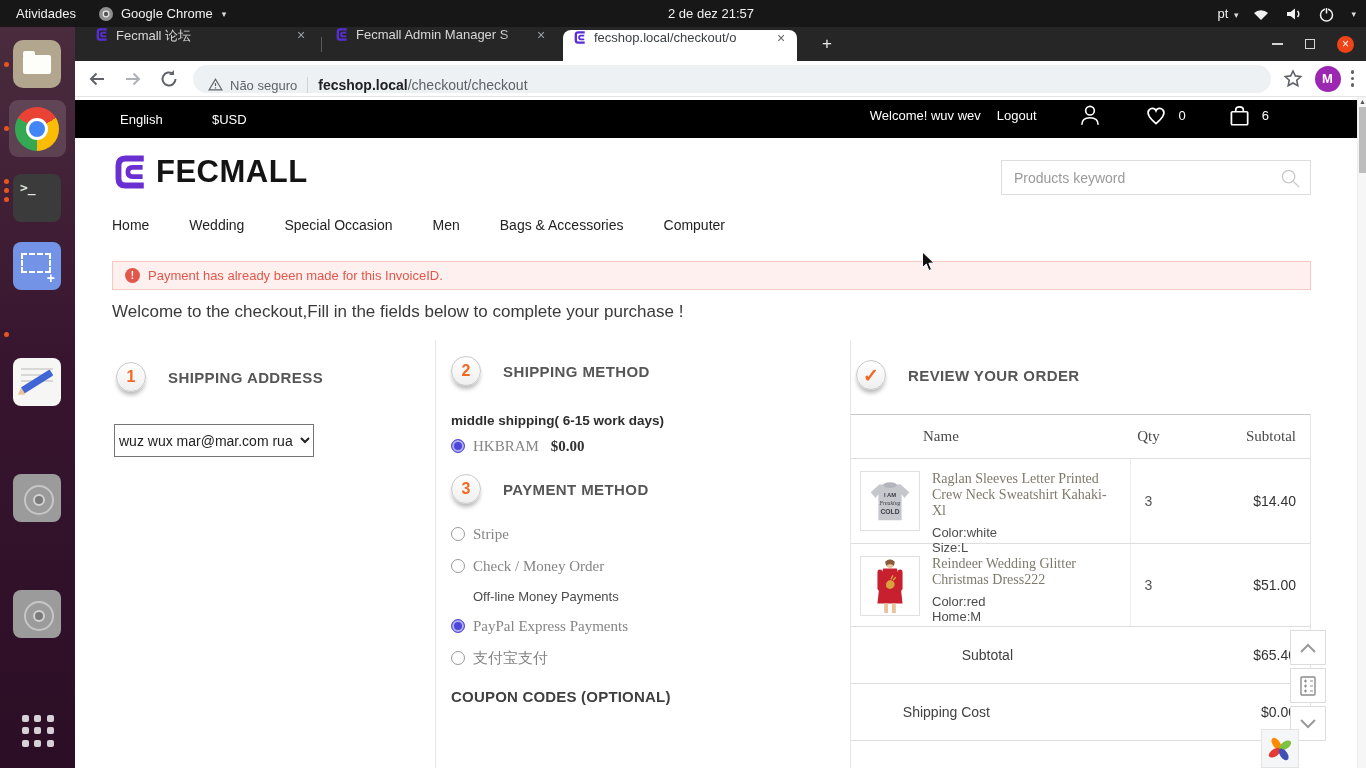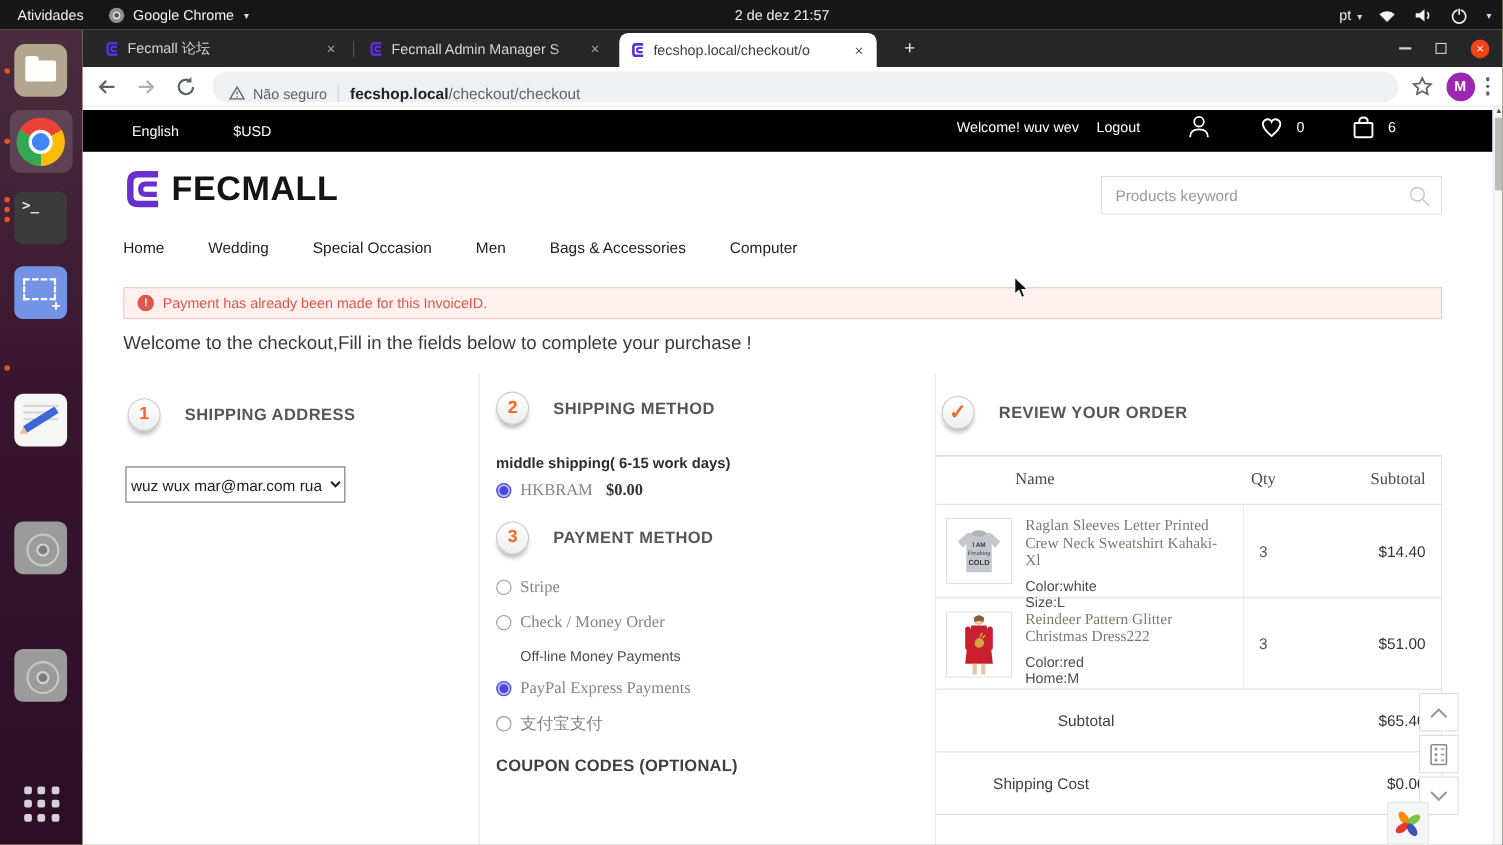--- a/index.html
+++ b/index.html
@@ -35,21 +35,21 @@
 .ico-edit .tip{position:absolute;left:4px;top:31px;width:0;height:0;border-left:7px solid #e8c39e;border-top:4px solid transparent;border-bottom:4px solid transparent;transform:rotate(148deg)}
 .ico-disc{background:#9b9b9b;border-radius:8px;position:relative}
 .ico-disc:before{content:"";position:absolute;left:11px;top:11px;width:26px;height:26px;border-radius:50%;border:2px solid #c6c6c6}
 .ico-disc:after{content:"";position:absolute;left:20px;top:20px;width:8px;height:8px;border-radius:50%;background:#7b7b7b;border:2px solid #d2d2d2}
 .ico-grid{position:absolute;left:22px;width:32px;height:32px;display:grid;grid-template-columns:repeat(3,1fr);gap:5px}
 .ico-grid b{width:7px;height:7px;border-radius:2px;background:#d7d1d7}
 
 
 #window{position:absolute;left:75px;top:27px;width:1291px;height:741px;background:#fff}
 #tabstrip{position:absolute;top:0;left:0;width:100%;height:34px;background:#262626}
-.tab{position:absolute;top:0;height:34px;display:flex;align-items:center;padding:0 8px 0 10px;font-size:13px;color:#d7d7d7}
+.tab{position:absolute;top:0;height:34px;display:flex;padding:0 8px 0 10px;font-size:13px;color:#d7d7d7}
 .tab .title{flex:1;white-space:nowrap;overflow:hidden;position:relative;margin:0 6px}
 .tab .fade{position:absolute;right:0;top:0;bottom:0;width:26px;background:linear-gradient(90deg,rgba(38,38,38,0),#262626)}
 .tab.active{background:#fff;border-radius:8px 8px 0 0;color:#3c4043;top:3px;height:31px}
 .tab.active .fade{background:linear-gradient(90deg,rgba(255,255,255,0),#fff)}
 .tab .x{color:#9aa0a6;font-size:14px;width:16px;text-align:center}
 .tab.active .x{color:#5f6368}
 .tab-div{position:absolute;top:10px;width:1px;height:15px;background:#5a5a5a}
 .newtab{position:absolute;left:741px;top:7px;width:22px;height:22px;color:#e8eaed;font-size:17px;text-align:center;line-height:20px}
 .winbtns{position:absolute;right:12px;top:0;height:34px;display:flex;align-items:center;gap:22px}
 .wb-min{width:11px;height:2px;background:#d5d5d5}
@@ -452,21 +452,21 @@
                       <path d="M23 12 L37 12 L40 21 L43 48 L17 48 L20 21 Z" fill="#c8202e"></path>
                       <rect x="17" y="13" width="5" height="22" rx="2.5" fill="#c8202e"></rect>
                       <rect x="38" y="13" width="5" height="22" rx="2.5" fill="#c8202e"></rect>
                       <path d="M26 27 q3 -5 7 -2 q3 2 1 6 q-4 4 -8 0 Z" fill="#d8a33c"></path>
                       <path d="M31 23 l2 -4 M33 24 l3 -3" stroke="#d8a33c" stroke-width="1.5" fill="none"></path>
                       <rect x="24" y="48" width="4" height="10" fill="#e8c39e"></rect>
                       <rect x="32" y="48" width="4" height="10" fill="#e8c39e"></rect>
                     </svg>
                 </div>
                 <div class="pinfo">
-                  <div class="pname">Reindeer Pattern Glitter Christmas Dress222</div>
+                  <div class="pname">Reindeer Wedding Glitter Christmas Dress222</div>
                   <div class="pattr"><span>Color:red</span><br><span>Home:M</span></div>
                 </div>
               </div>
               <div class="c-qty">3</div>
               <div class="c-sub">$51.00</div>
             </div>
 
             <div class="trow t1">
               <span class="t-label">Subtotal</span>
               <span class="t-val">$65.40</span>

